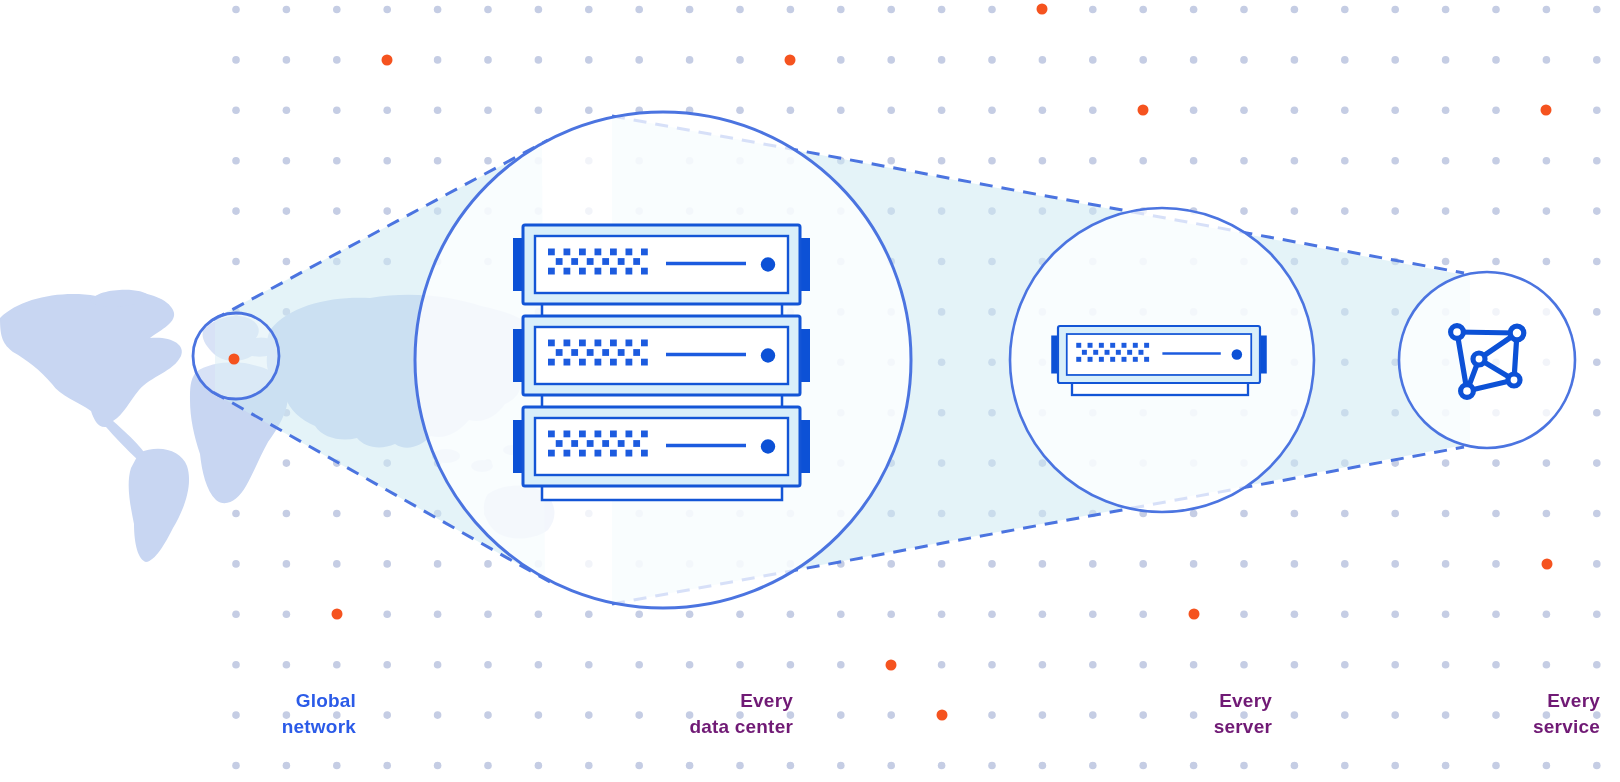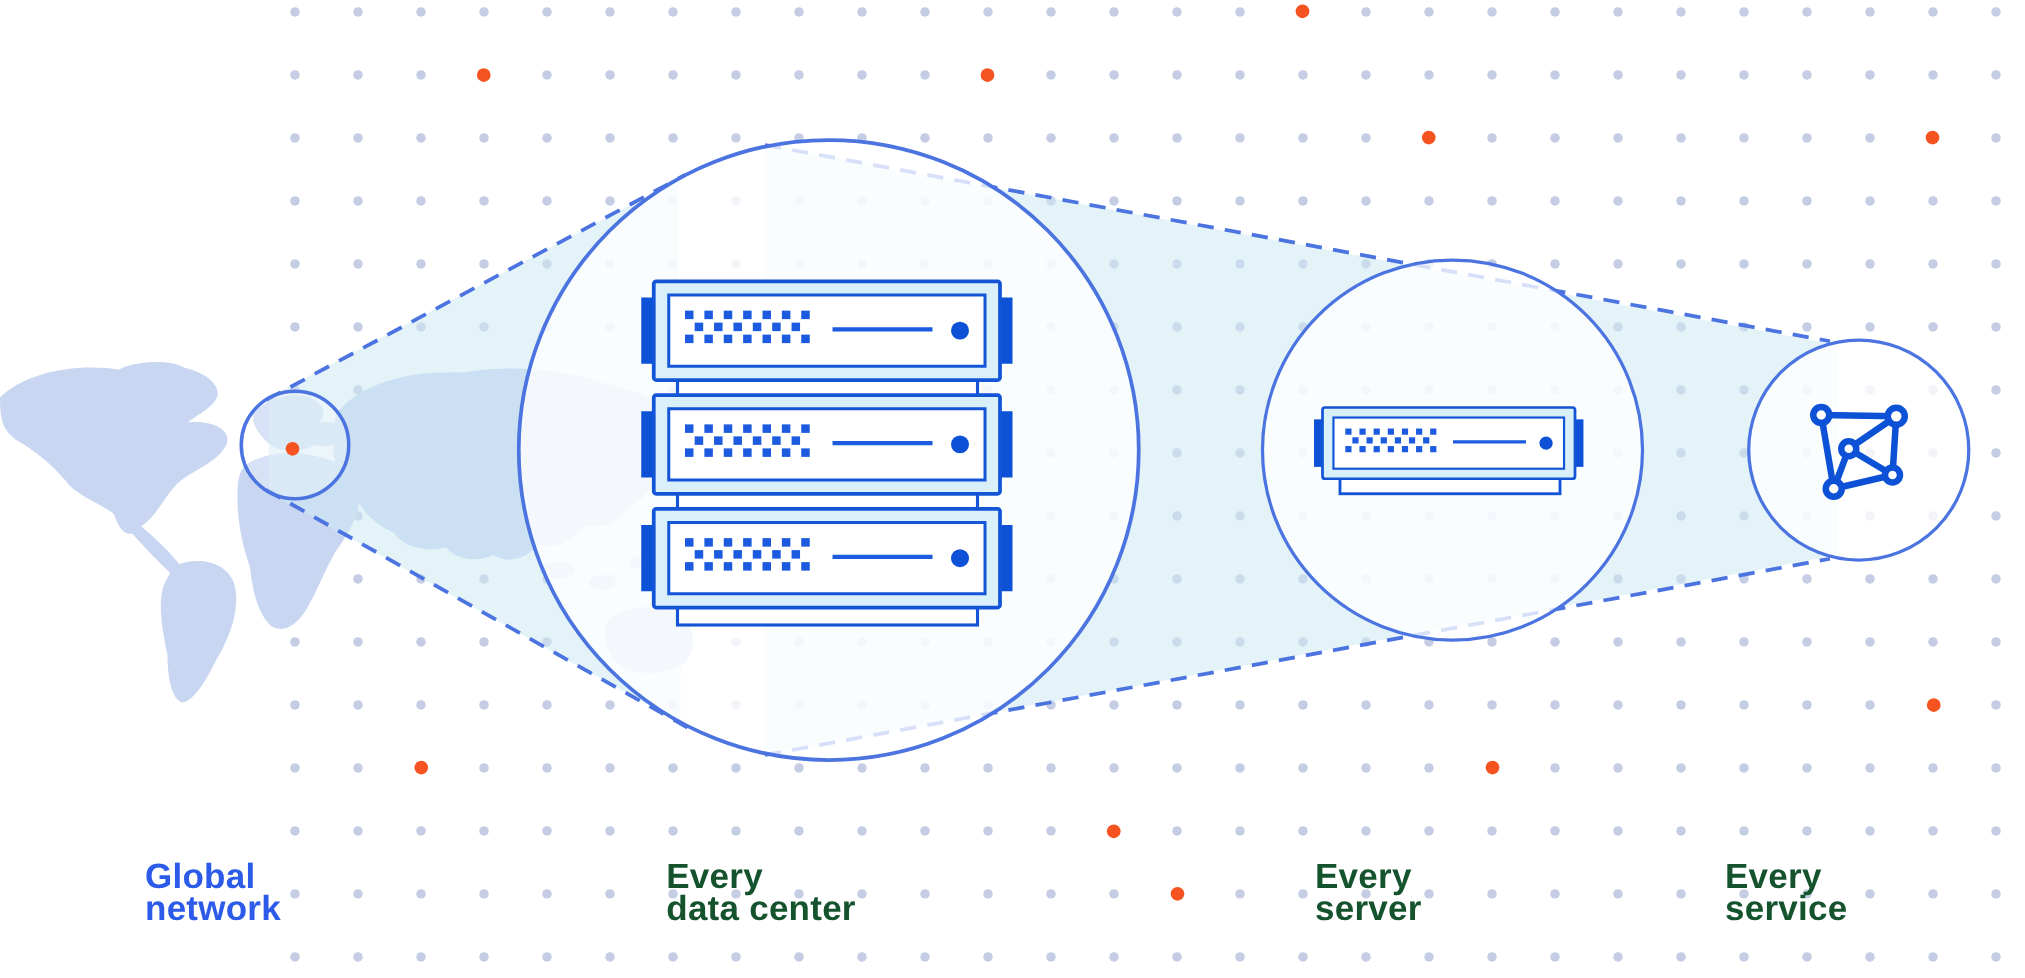--- a/index.html
+++ b/index.html
@@ -1,22 +1,22 @@
 <!DOCTYPE html>
 <html><head>
 <meta charset="utf-8">
 <style>
   html,body{margin:0;padding:0;background:#ffffff;}
   #stage{position:relative;width:1620px;height:782px;background:#ffffff;overflow:hidden;
          font-family:"Liberation Sans",sans-serif;}
   #scene{position:absolute;left:0;top:0;}
-  .stage-label{position:absolute;transform:translateX(-50%);text-align:left;
-               font-weight:700;font-size:28px;line-height:26px;white-space:pre-line;
+  .stage-label{position:absolute;transform:translateX(-50%);text-align:right;
+               font-weight:700;font-size:19px;line-height:26px;white-space:pre-line;
                letter-spacing:0.2px;}
-  .label-dark{color:#14532d;}
+  .label-dark{color:#701a75;}
   .label-blue{color:#2B5BE8;}
 </style>
 </head>
 <body>
 
 <div id="stage">
   <svg id="scene" width="1620" height="782" viewBox="0 0 1620 782">
 
     <g id="dot-grid">
         <circle cx="236" cy="9.5" r="3.8" fill="#C5CDE4"></circle>

